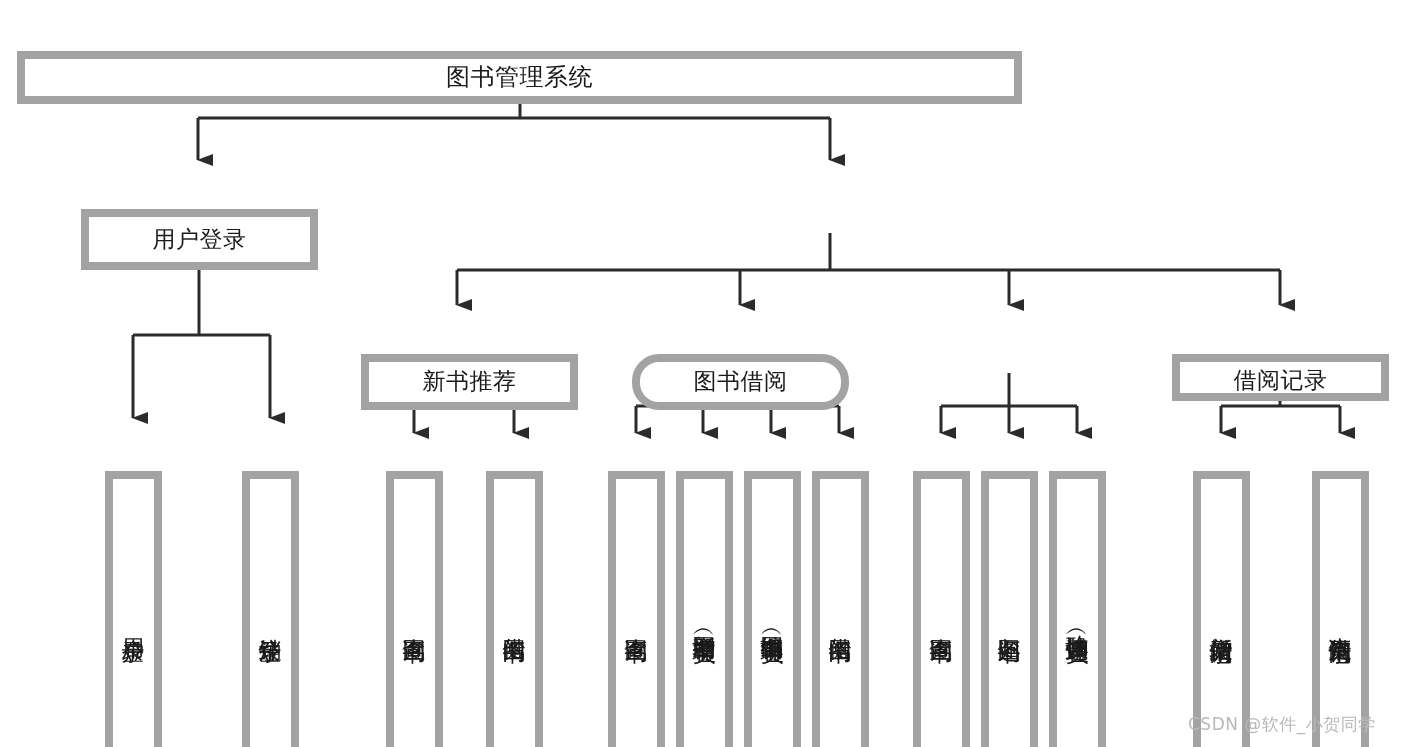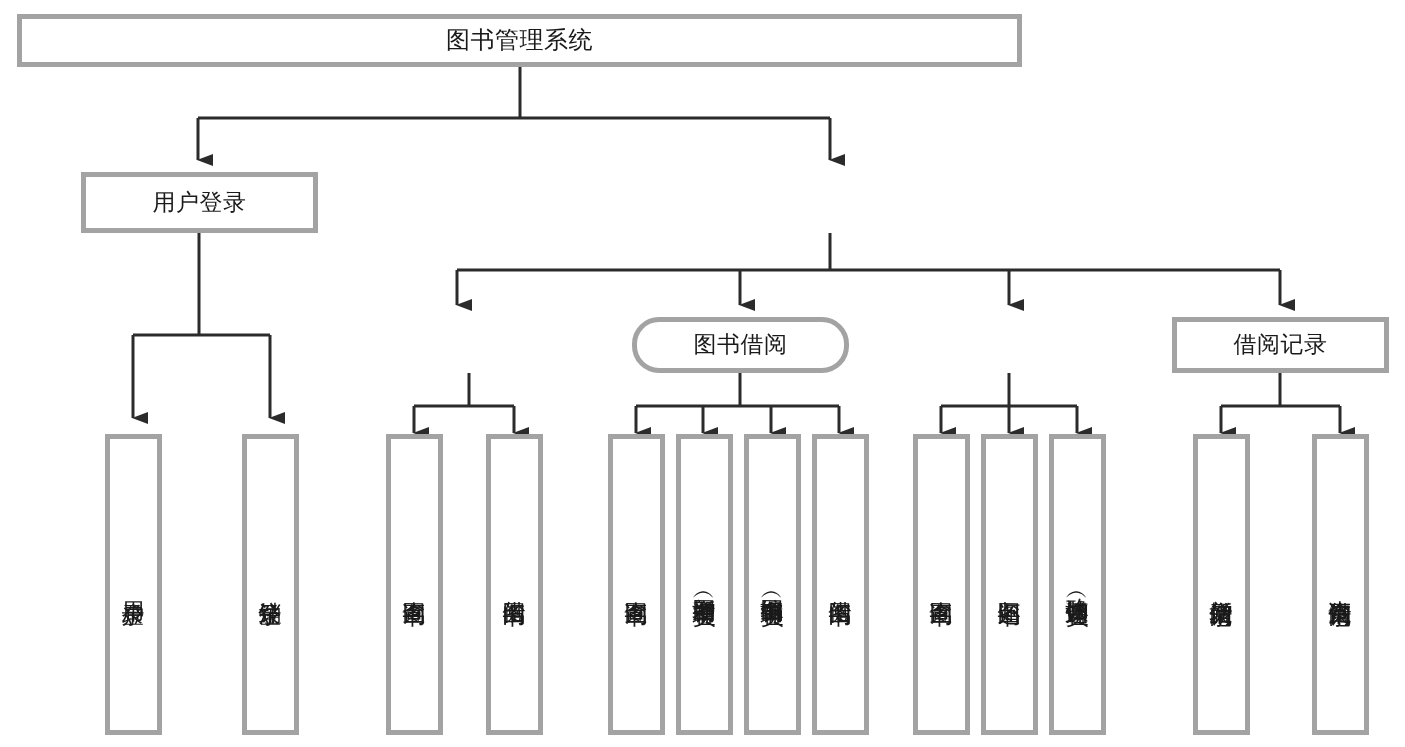--- a/index.html
+++ b/index.html
@@ -22,25 +22,26 @@
     position: absolute;
     left: 0;
     top: 0;
     width: 1405px;
     height: 747px;
   }
   .node-box {
     position: absolute;
     box-sizing: border-box;
     background: #ffffff;
-    border: 5px solid #a3a3a3;
+    border: 8px solid #a3a3a3;
     display: flex;
     align-items: center;
     justify-content: center;
     color: #1a1a1a;
+    margin-top: 37px;
   }
   .node-h .node-label {
     font-size: 23px;
     line-height: 1.1;
     white-space: nowrap;
     letter-spacing: 0.5px;
   }
   .node-root .node-label {
     font-size: 24px;
   }
@@ -125,27 +126,30 @@
 
   <div class="node-box node-h node-root" style="left:17px; top:14px; width:1005px; height:53px;">
     <span class="node-label">图书管理系统</span>
   </div>
 
   <div class="node-box node-h" style="left:81px; top:172px; width:237px; height:61px;">
     <span class="node-label">用户登录</span>
   </div>
 
 
+  <div class="node-box node-h" style="left:361px; top:317px; width:217px; height:56px;">
+    <span class="node-label">新书推荐</span>
+  </div>
 
   <div class="node-box node-h" style="left:632px; top:317px; width:217px; height:56px;border-radius:27px;">
     <span class="node-label">图书借阅</span>
   </div>
 
 
-  <div class="node-box node-h" style="left:1172px; top:317px; width:217px; height:56px;">
+  <div class="node-box node-h" style="left:1172px; top:317px; width:217px; height:47px;align-items:flex-end;">
     <span class="node-label">借阅记录</span>
   </div>
 
   <div class="node-box node-v" style="left:105px; top:434px; width:57px; height:301px;">
     <span class="node-label">用户登录</span>
   </div>
   <div class="node-box node-v" style="left:242px; top:434px; width:57px; height:301px;">
     <span class="node-label">注销登录</span>
   </div>
 
@@ -179,14 +183,15 @@
     <span class="node-label">确认归还（管理员）</span>
   </div>
 
   <div class="node-box node-v" style="left:1193px; top:434px; width:57px; height:301px;">
     <span class="node-label">新增借阅记录</span>
   </div>
   <div class="node-box node-v" style="left:1312px; top:434px; width:57px; height:301px;">
     <span class="node-label">查询借阅记录</span>
   </div>
 
+  <div id="watermark">CSDN @软件_小贺同学</div>
 
 </div>
 
 </body></html>

